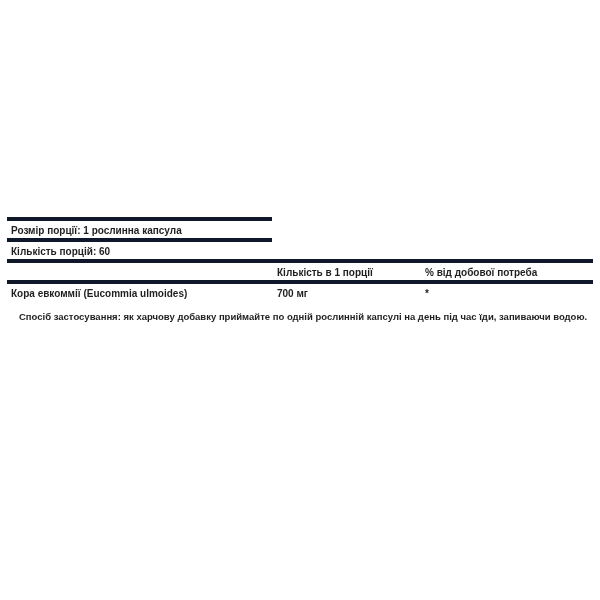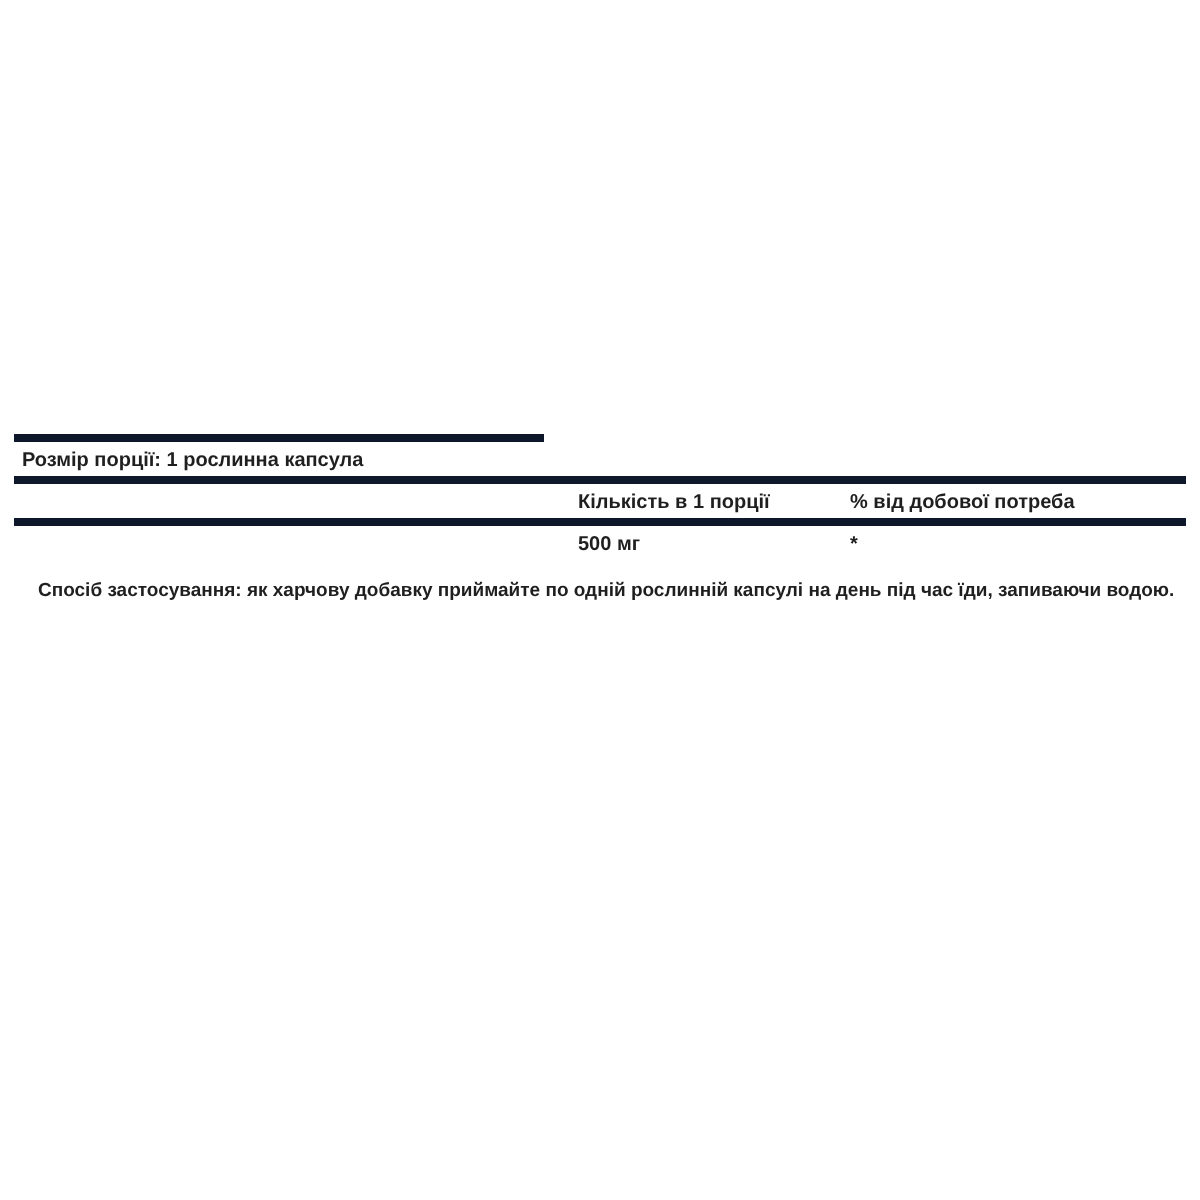--- a/index.html
+++ b/index.html
@@ -11,37 +11,41 @@
     .doc { position: absolute; left: 7px; top: 217px; width: 586px; }
     .row {
       position: relative; height: 21px; box-sizing: border-box;
       border-top: 4px solid #0f172a;
       font-size: 10px; font-weight: bold; line-height: 20px;
     }
     .row.half { width: 265px; }
     .row.last { border-bottom: 1px solid #ececec; }
     .cell { position: absolute; top: 0; white-space: nowrap; }
     .c1 { left: 4px; }
-    .c2 { left: 282px; }
+    .c2 { left: 270px; }
     .c3 { left: 418px; }
     .para {
       font-size: 9.5px; font-weight: bold; line-height: 14px;
       margin: 12px; padding-left: 0; width: 580px;
     }
   </style>
 </head>
 <body>
 
 <div class="doc">
   <div class="row half">
     <span class="cell c1">Розмір порції: 1 рослинна капсула</span>
   </div>
+  <div class="row half">
+    <span class="cell c1">Кількість порцій: 60</span>
+  </div>
   <div class="row">
     <span class="cell c2">Кількість в 1 порції</span>
     <span class="cell c3">% від добової потреба</span>
   </div>
   <div class="row">
-    <span class="cell c2">500 мг</span>
+    <span class="cell c1">Кора евкоммії (Eucommia ulmoides)</span>
+    <span class="cell c2">700 мг</span>
     <span class="cell c3">*</span>
   </div>
 
   <p class="para" style="margin-top:9px;">Спосіб застосування: як харчову добавку приймайте по одній рослинній капсулі на день під час їди, запиваючи водою.</p>
 </div>
 
 </body></html>

